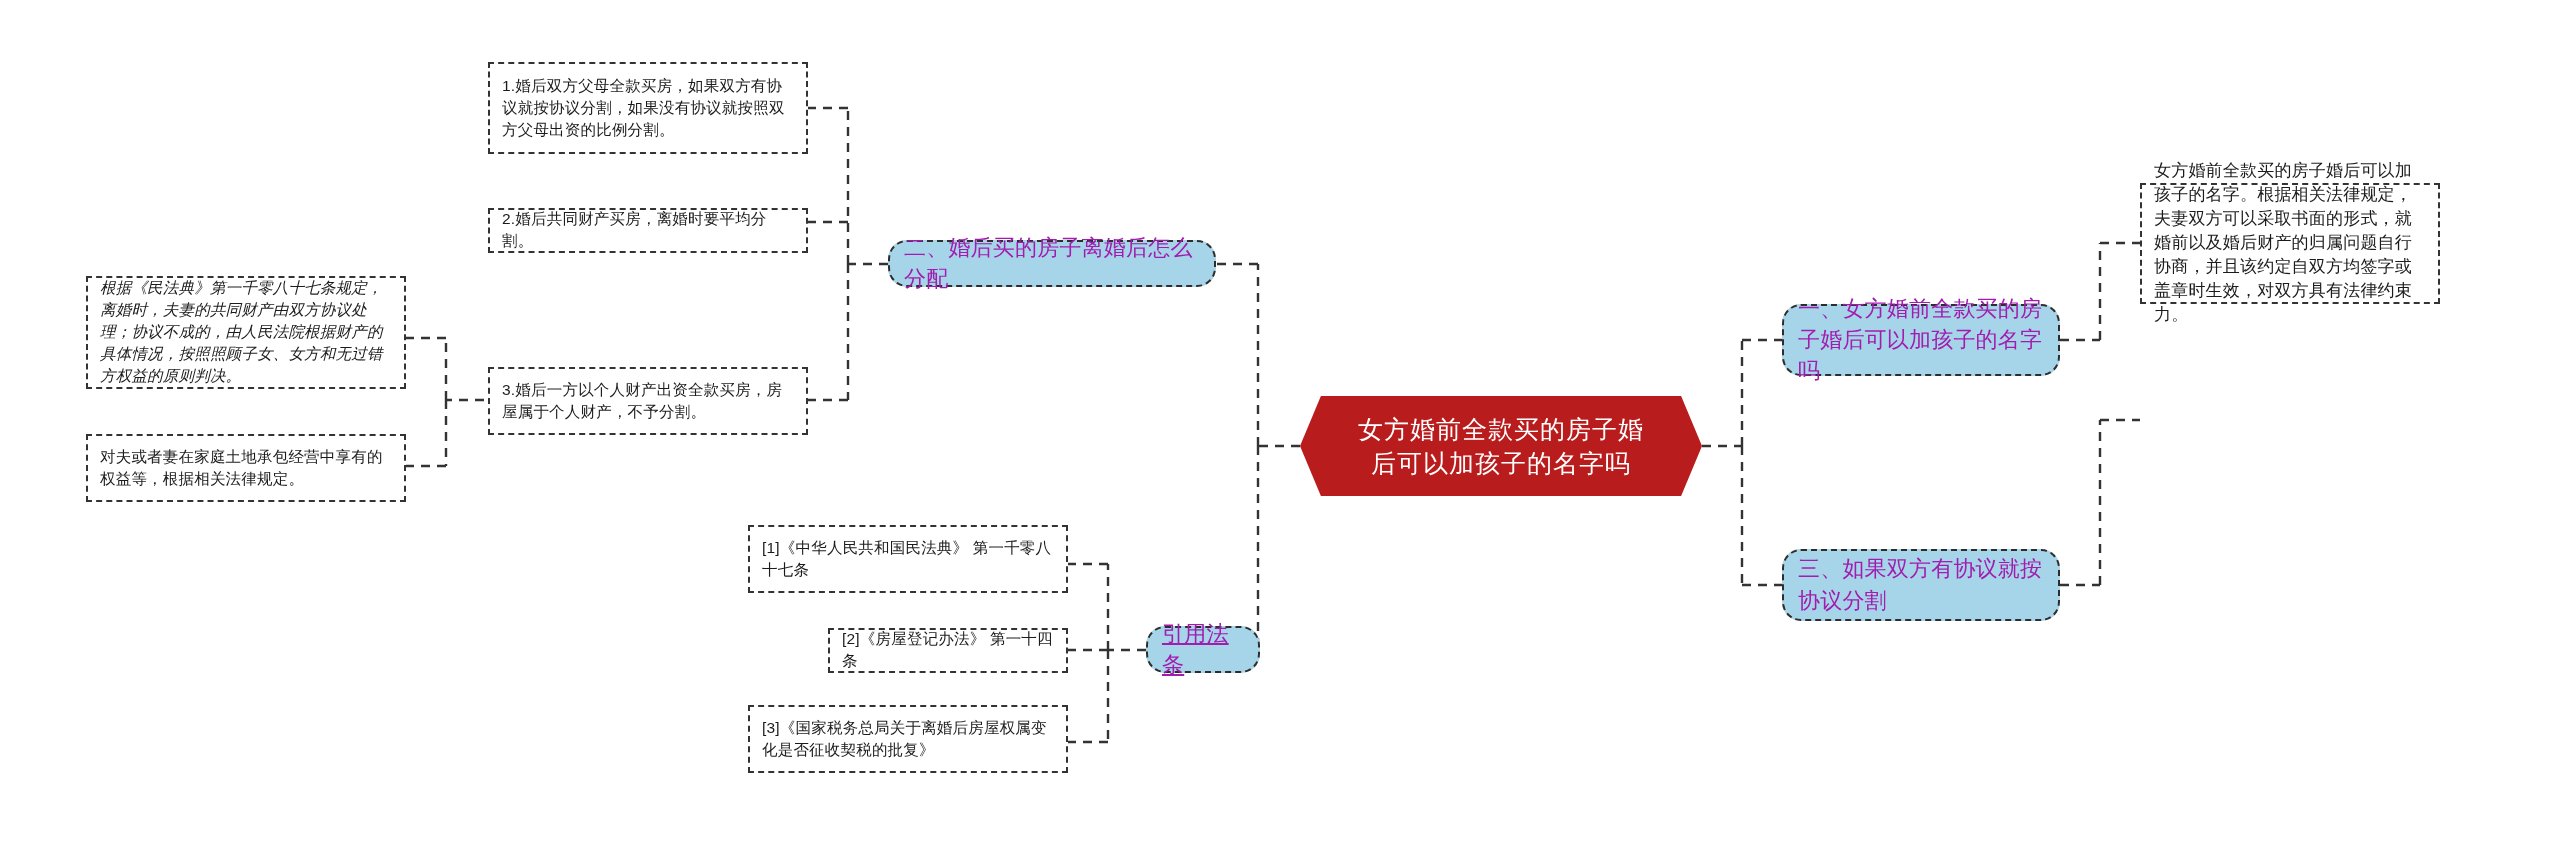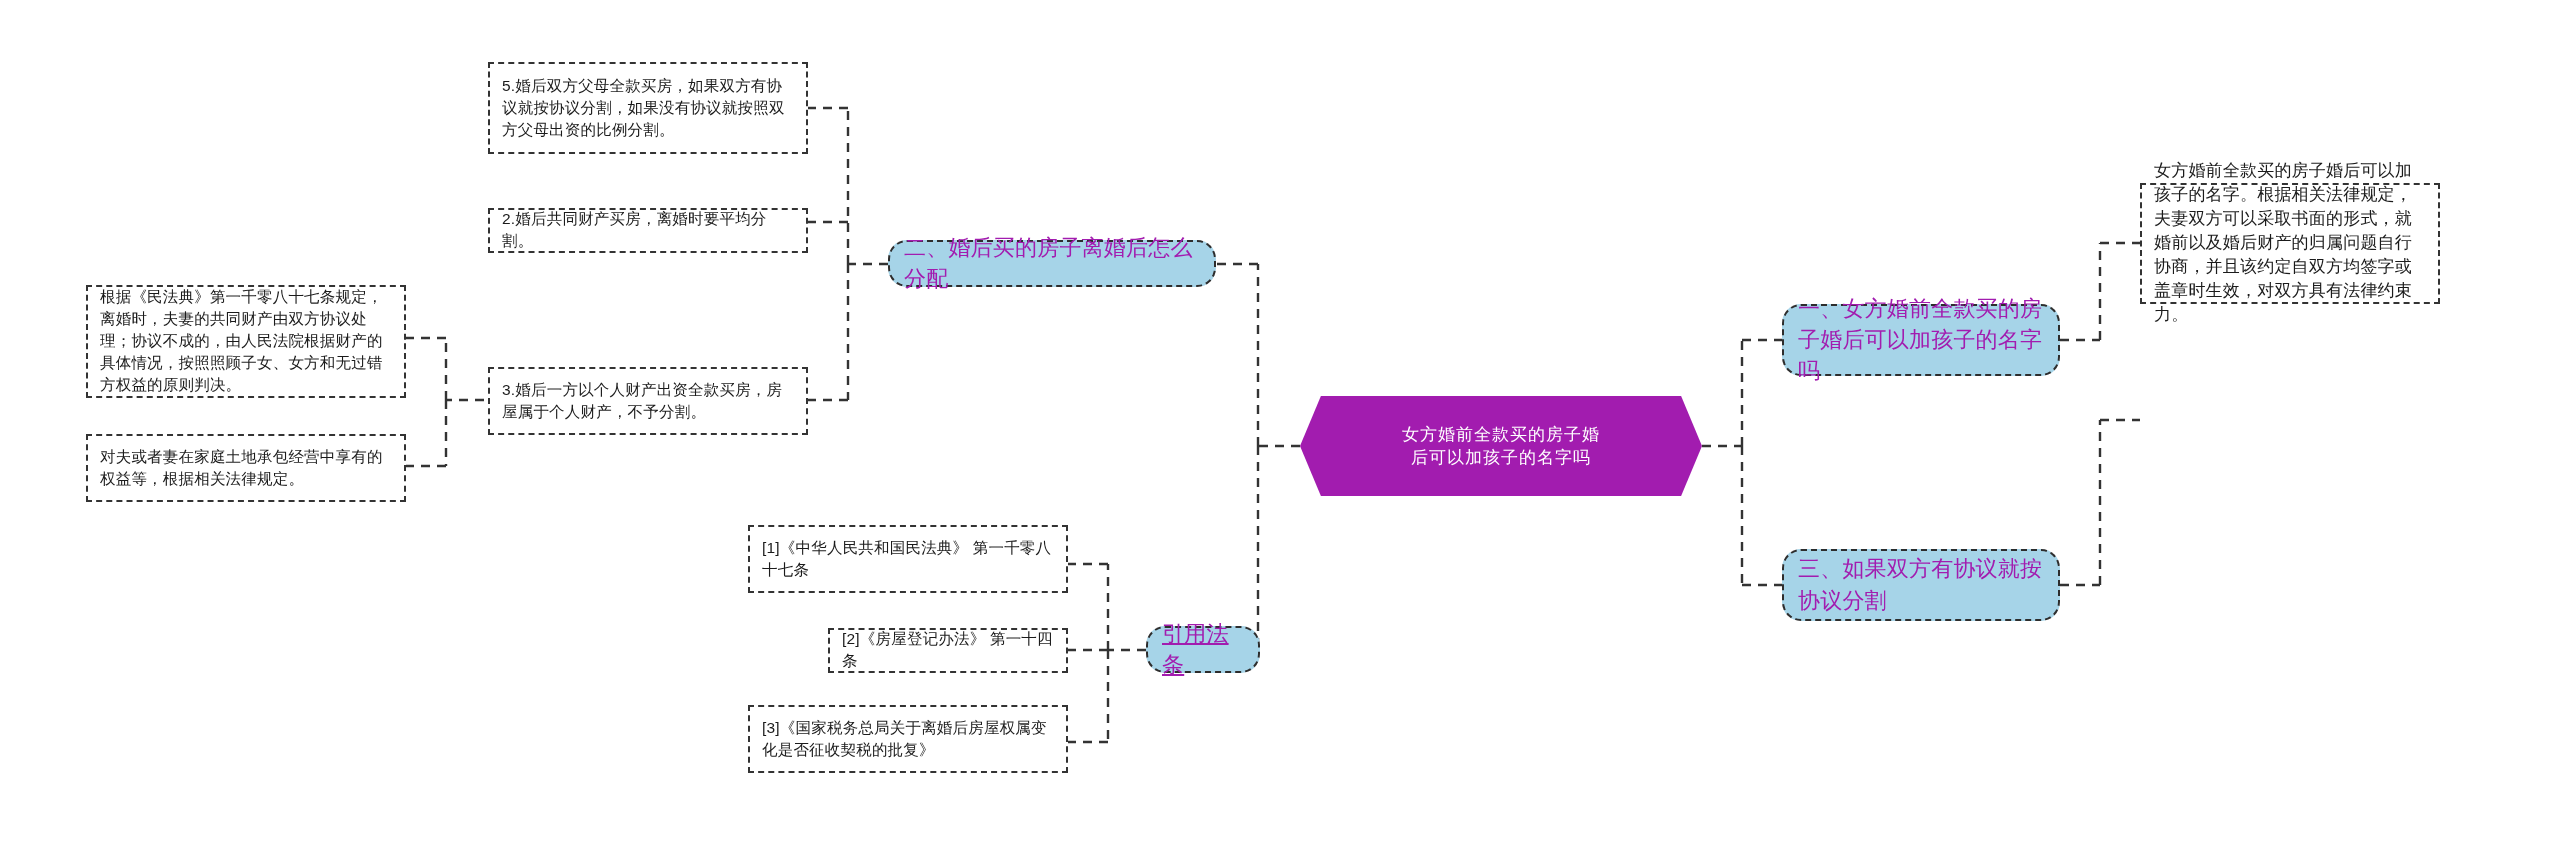--- a/index.html
+++ b/index.html
@@ -55,23 +55,23 @@
     background: #a6d4e8;
     border-color: #2d2d2d;
     font-size: 22px;
     color: #a21caf;
     padding: 8px 12px 9px 14px;
     border-radius: 19px;
   }
   
   .root {
     position: absolute;
-    background: #a21caf;
+    background: #b91c1c;
     color: #ffffff;
-    font-size: 17px;
+    font-size: 25px;
     line-height: 1.38;
     display: flex;
     align-items: center;
     justify-content: center;
     text-align: center;
     padding: 14px 40px;
     clip-path: polygon(5.2% 0%, 94.8% 0%, 100% 50%, 94.8% 100%, 5.2% 100%, 0% 50%);
     border: none;
     letter-spacing: 1px;
   }
@@ -147,32 +147,32 @@
 
   <div class="node blue" style="left:888px; top:240px; width:328px; height:47px;">
     <span class="txt">二、婚后买的房子离婚后怎么分配</span>
   </div>
 
   <div class="node blue" style="left:1146px; top:626px; width:114px; height:47px;text-decoration:underline;">
     <span class="txt">引用法条</span>
   </div>
 
   <div class="node leaf" style="left:488px; top:62px; width:320px; height:92px;">
-    <span class="txt">5.婚后双方父母全款买房，如果双方有协议就按协议分割，如果没有协议就按照双方父母出资的比例分割。</span>
+    <span class="txt">1.婚后双方父母全款买房，如果双方有协议就按协议分割，如果没有协议就按照双方父母出资的比例分割。</span>
   </div>
 
   <div class="node leaf" style="left:488px; top:208px; width:320px; height:45px;">
     <span class="txt">2.婚后共同财产买房，离婚时要平均分割。</span>
   </div>
 
   <div class="node leaf" style="left:488px; top:367px; width:320px; height:68px;">
     <span class="txt">3.婚后一方以个人财产出资全款买房，房屋属于个人财产，不予分割。</span>
   </div>
 
-  <div class="node leaf" style="left:86px; top:285px; width:320px; height:113px;">
+  <div class="node leaf" style="left:86px; top:276px; width:320px; height:113px;font-style:italic;">
     <span class="txt">根据《民法典》第一千零八十七条规定，离婚时，夫妻的共同财产由双方协议处理；协议不成的，由人民法院根据财产的具体情况，按照照顾子女、女方和无过错方权益的原则判决。</span>
   </div>
 
   <div class="node leaf" style="left:86px; top:434px; width:320px; height:68px;">
     <span class="txt">对夫或者妻在家庭土地承包经营中享有的权益等，根据相关法律规定。</span>
   </div>
 
   <div class="node leaf" style="left:748px; top:525px; width:320px; height:68px;">
     <span class="txt">[1]《中华人民共和国民法典》 第一千零八十七条</span>
   </div>

